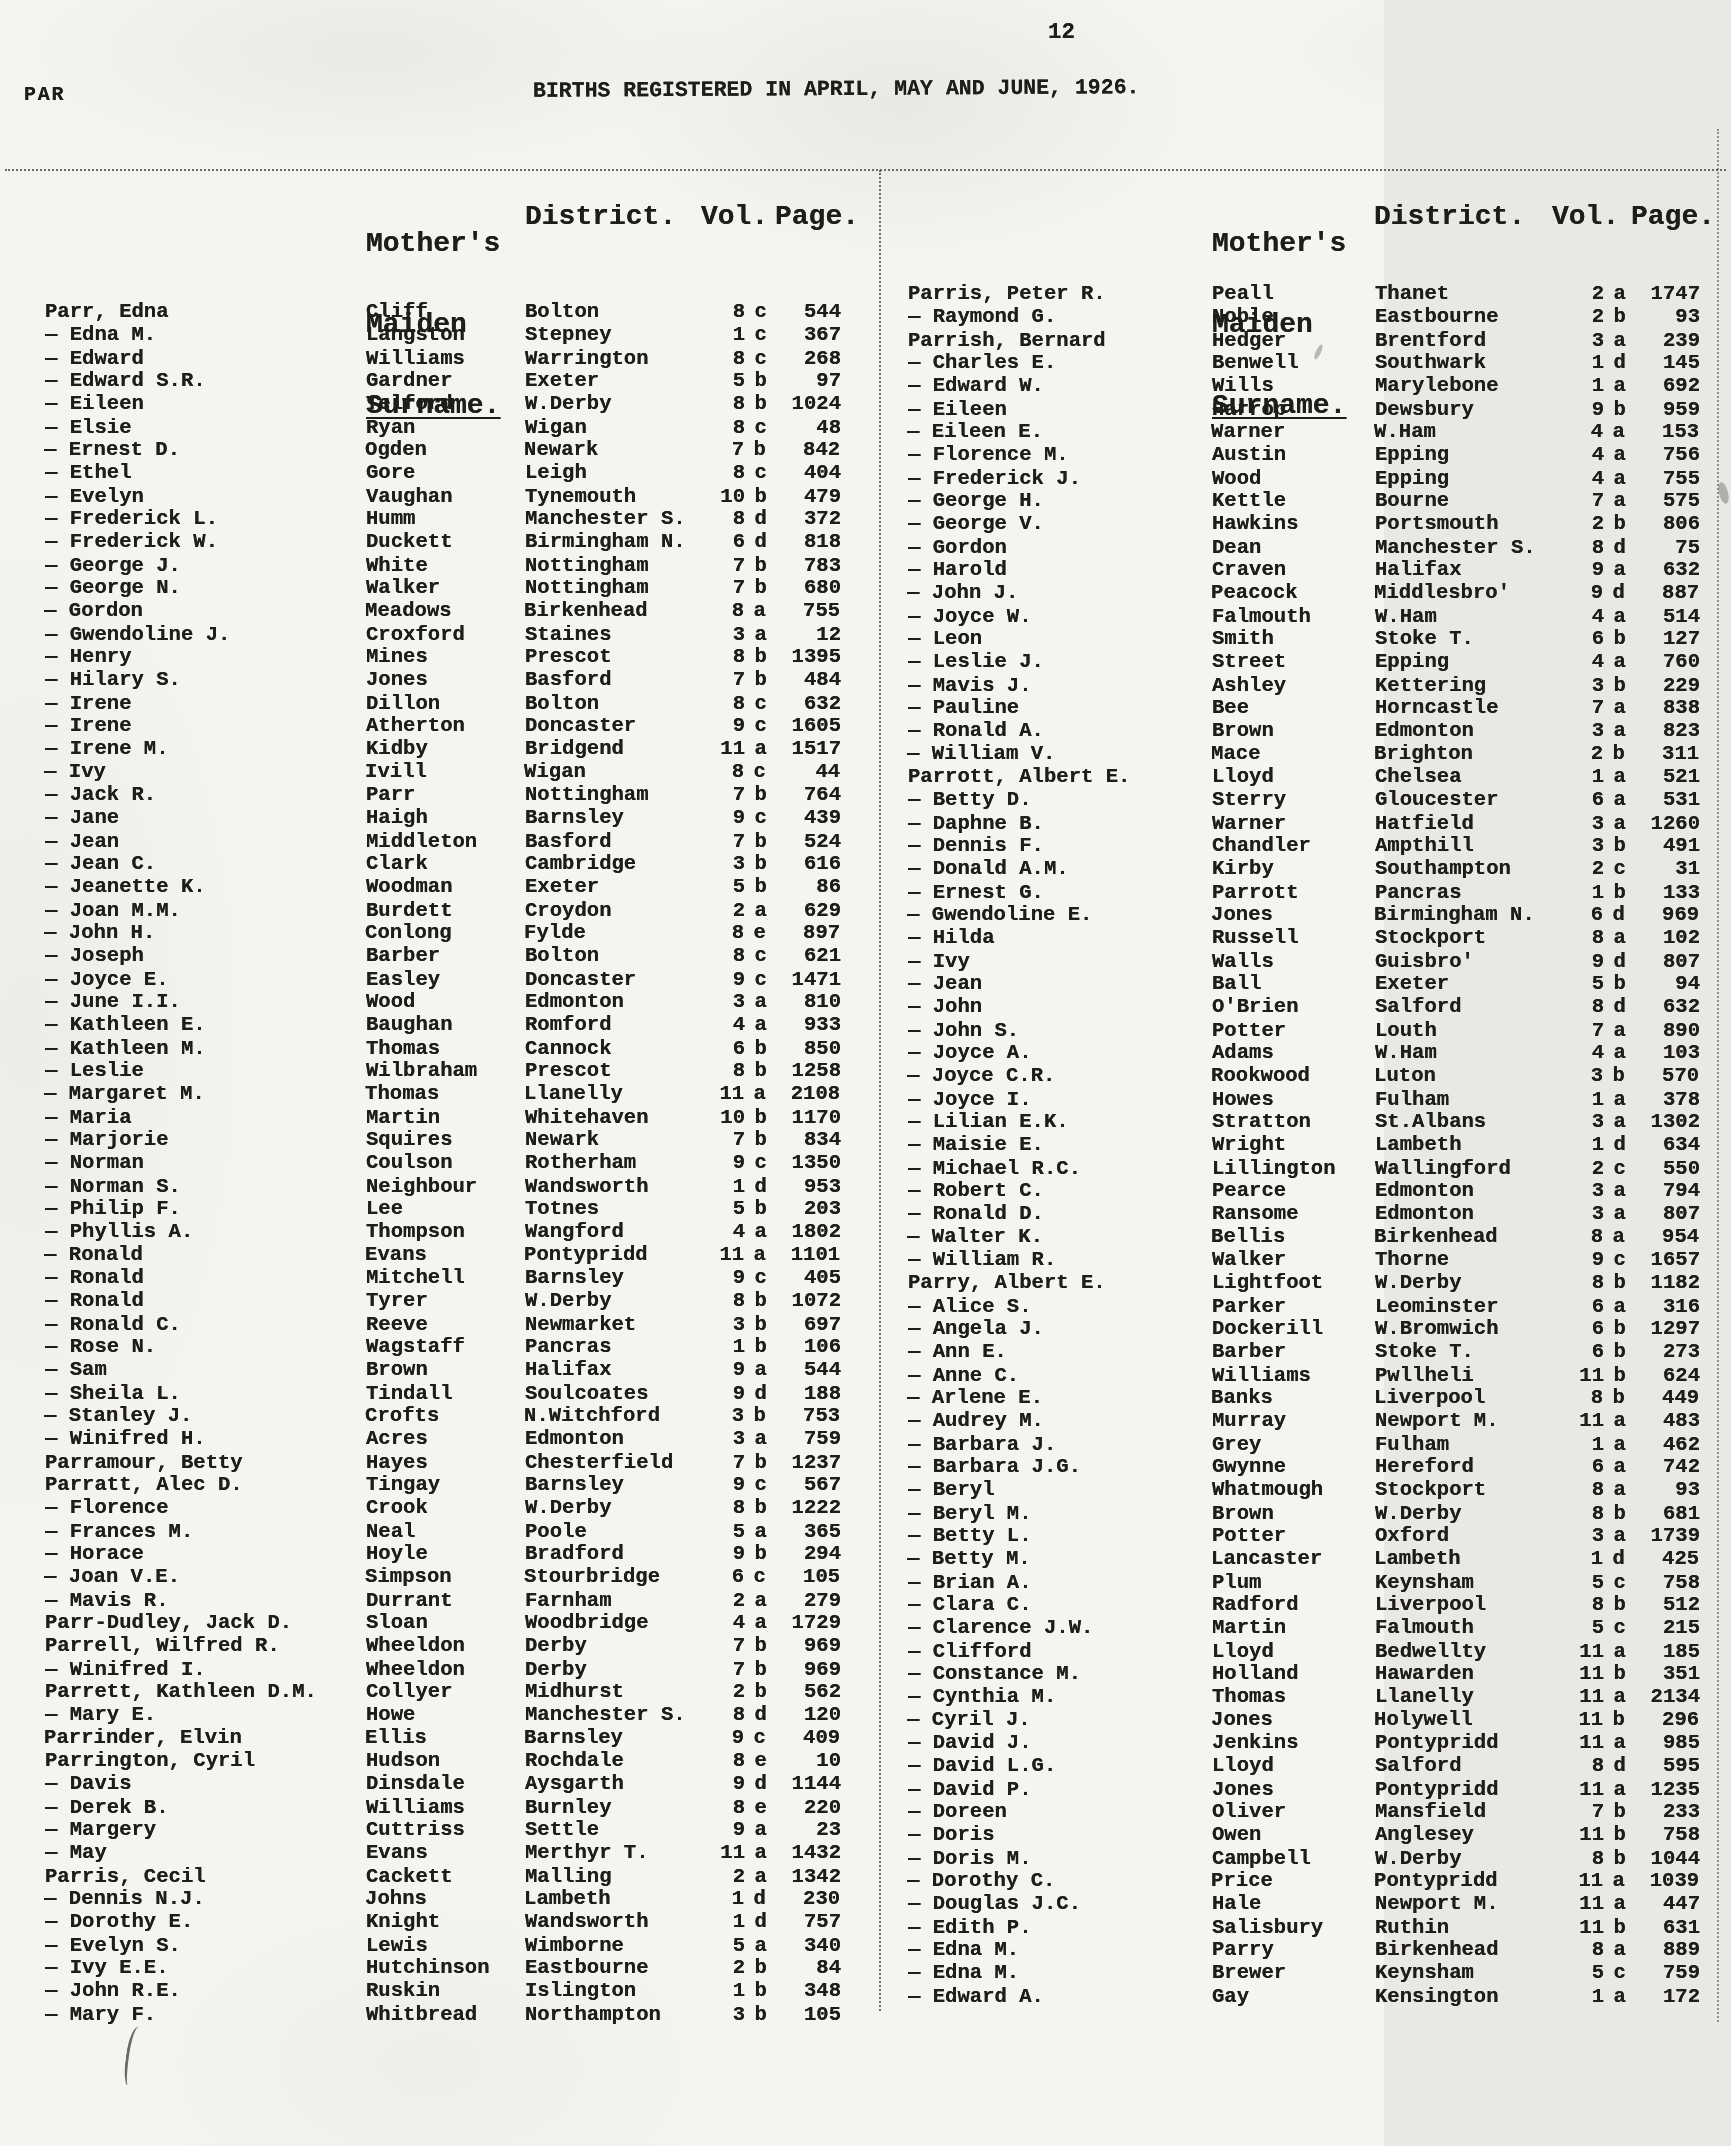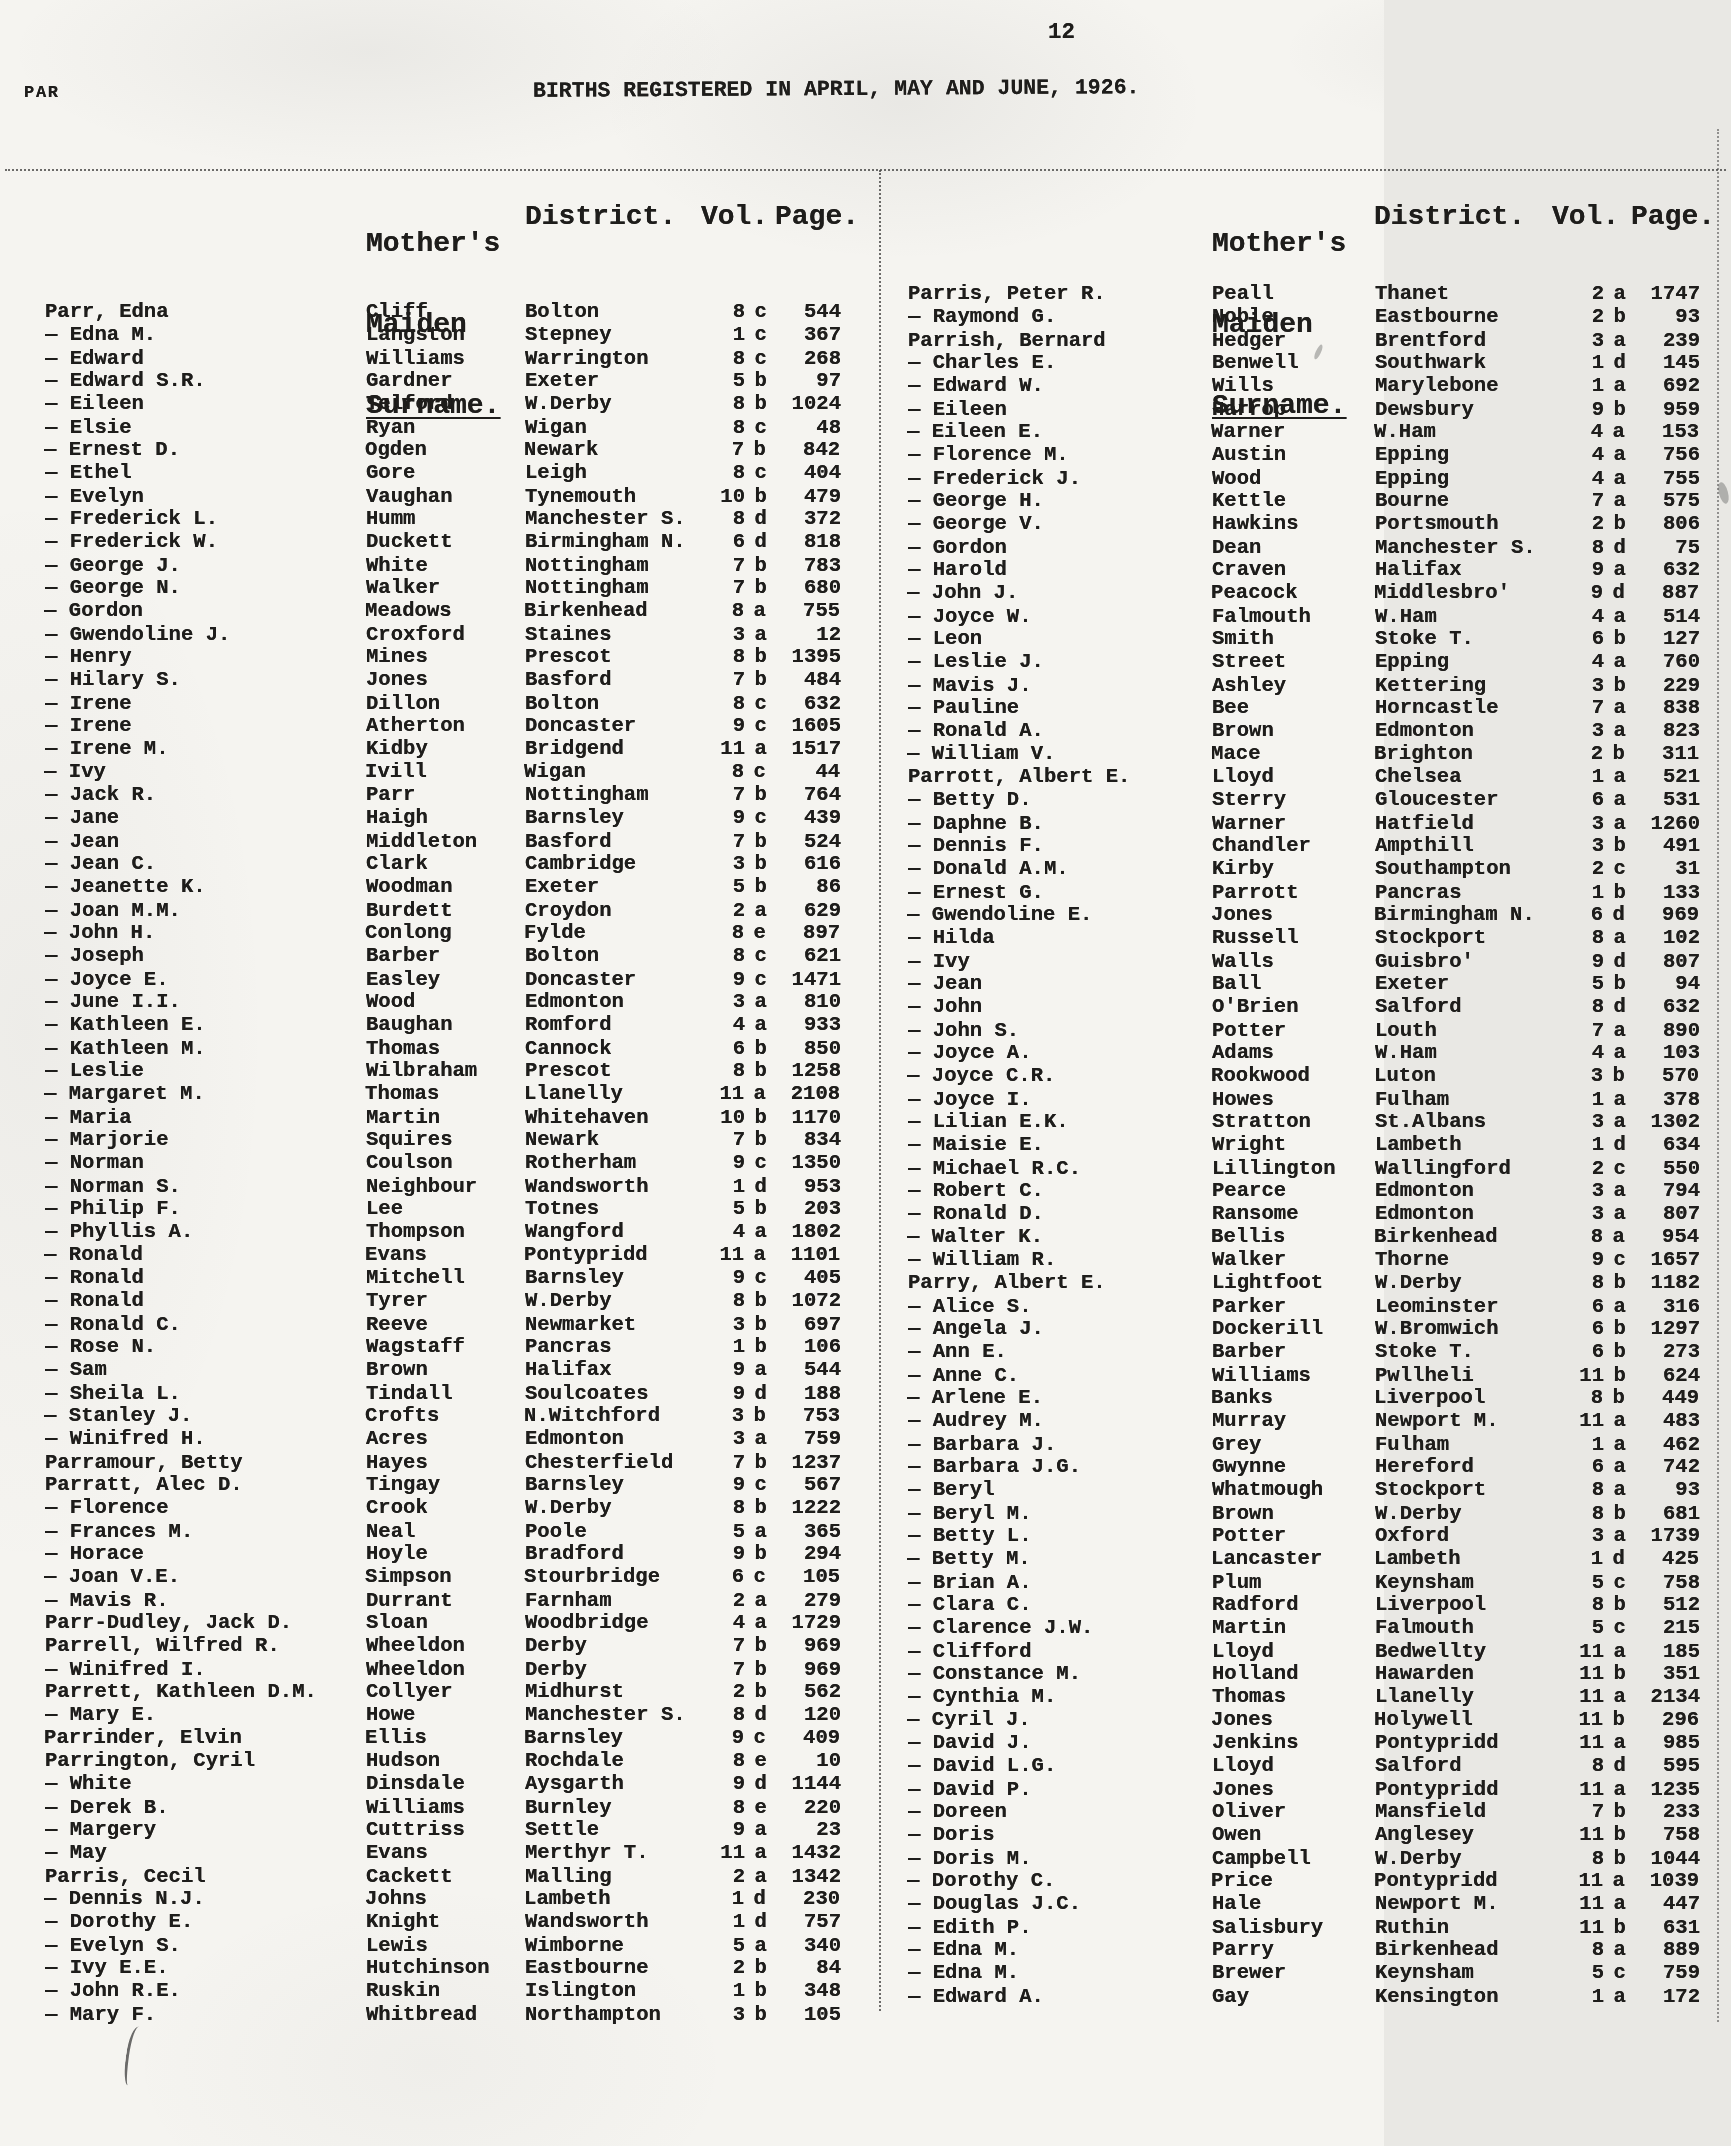--- a/index.html
+++ b/index.html
@@ -15,21 +15,21 @@
       radial-gradient(ellipse 516px 172px at 370px 52px, rgba(90,90,90,0.07), transparent 70%),
       radial-gradient(ellipse 430px 224px at 903px 103px, rgba(90,90,90,0.08), transparent 70%),
       radial-gradient(ellipse 258px 103px at 1463px 52px, rgba(90,90,90,0.05), transparent 70%),
       radial-gradient(ellipse 344px 774px at 26px 1032px, rgba(90,90,90,0.05), transparent 70%),
       radial-gradient(ellipse 430px 258px at 430px 2065px, rgba(90,90,90,0.04), transparent 70%),
       #f5f4f0;
     color:#1e1d1b;
   }
   .typed{font-weight:700;text-shadow:0 0 0.6px rgba(25,24,22,0.85);white-space:pre;}
   .pagenum{position:absolute;left:1048px;top:19px;font-size:22.4px;}
-  .corner{position:absolute;left:24px;top:83px;font-size:17px;letter-spacing:1.7px;}
+  .corner{position:absolute;left:24px;top:83px;font-size:20px;letter-spacing:1.7px;}
   .title{position:absolute;left:533px;top:77px;font-size:21.5px;transform:rotate(-0.35deg);}
   .rule-h{position:absolute;left:5.2px;top:169px;width:1721px;border-top:2.6px dotted #4a4a48;opacity:.8;}
   .rule-v{position:absolute;border-left:2.6px dotted #4a4a48;opacity:.8;}
   .rule-v.center{left:879px;top:170px;height:1841px;}
   .rule-v.edge{left:1717px;top:129px;height:1893px;opacity:.55;}
   .col{position:absolute;top:176px;}
   .col.left{left:45px;width:796px;}
   .col.right{left:908px;width:792px;}
   .hdr{position:absolute;top:0;font-size:28px;line-height:27px;}
   .hdr .u{text-decoration:underline;text-decoration-thickness:2.2px;text-underline-offset:4.3px;}
@@ -524,21 +524,21 @@
       <span class="c-volletter">c</span>
       <span class="c-page">409</span>
     </div><div class="row">
       <span class="c-name">Parrington, Cyril</span>
       <span class="c-maiden">Hudson</span>
       <span class="c-district">Rochdale</span>
       <span class="c-volnum">8</span>
       <span class="c-volletter">e</span>
       <span class="c-page">10</span>
     </div><div class="row">
-      <span class="c-name">— White</span>
+      <span class="c-name">— Davis</span>
       <span class="c-maiden">Dinsdale</span>
       <span class="c-district">Aysgarth</span>
       <span class="c-volnum">9</span>
       <span class="c-volletter">d</span>
       <span class="c-page">1144</span>
     </div><div class="row">
       <span class="c-name">— Derek B.</span>
       <span class="c-maiden">Williams</span>
       <span class="c-district">Burnley</span>
       <span class="c-volnum">8</span>

